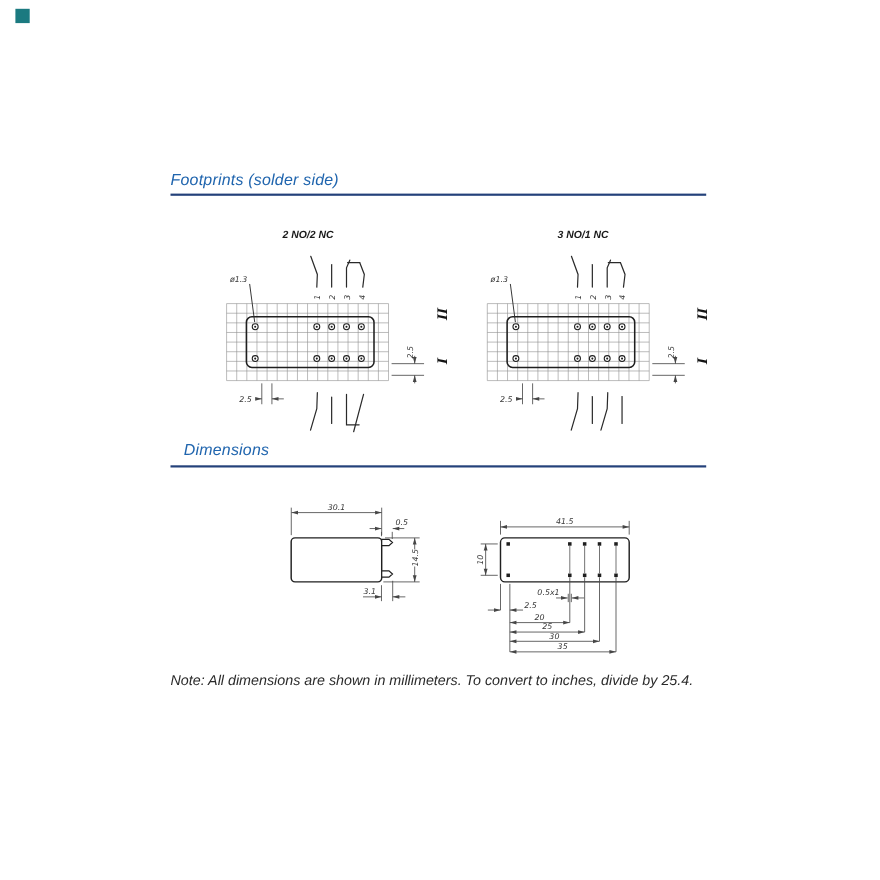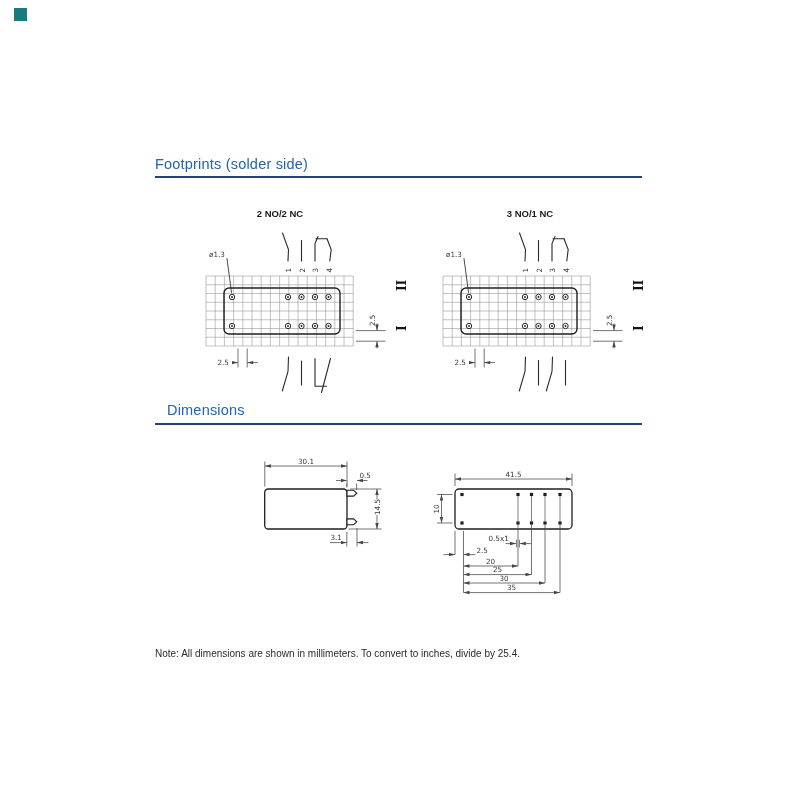--- a/index.html
+++ b/index.html
@@ -1,25 +1,25 @@
 <!DOCTYPE html>
 <html><head>
 <meta charset="utf-8">
 <style>
   html,body{margin:0;padding:0;background:#fff;}
   .page{position:relative;width:800px;height:800px;background:#ffffff;overflow:hidden;
-        font-family:"Liberation Sans",sans-serif;}
+        font-family:"Liberation Sans",sans-serif;font-style:italic;}
   .logo-square{position:absolute;left:14px;top:8px;width:13px;height:13px;background:#1b7a80;}
   .section-head{position:absolute;left:155px;color:#2065ae;font-size:14.5px;letter-spacing:.2px;}
   .head-foot{top:156px;}
   .head-dim{top:402px;margin-left:12px;}
   .rule{position:absolute;left:155px;width:487px;height:2px;background:#24417a;}
   .rule-foot{top:176px;}
   .rule-dim{top:423px;}
-  .note{position:absolute;left:155px;top:648px;font-size:10px;color:#2a2a2a;text-align:right;}
+  .note{position:absolute;left:155px;top:611px;font-size:13px;color:#2a2a2a;text-align:right;}
   svg{position:absolute;left:0;top:0;}
   .t{font-family:"DejaVu Sans",sans-serif;font-size:7.2px;fill:#3a3a3a;}
   .tt{font-family:"Liberation Sans",sans-serif;font-weight:bold;font-size:9.5px;fill:#1a1a1a;text-anchor:middle;}
   .rom{font-family:"DejaVu Serif",serif;font-weight:bold;font-size:12px;fill:#141414;}
   .mid{text-anchor:middle;}
 </style>
 </head>
 <body>
 
 <div class="page">

